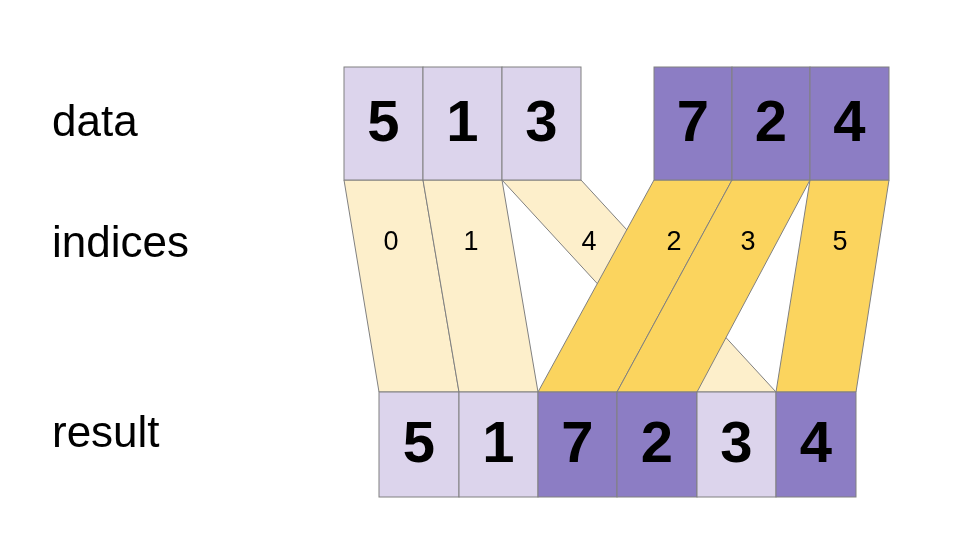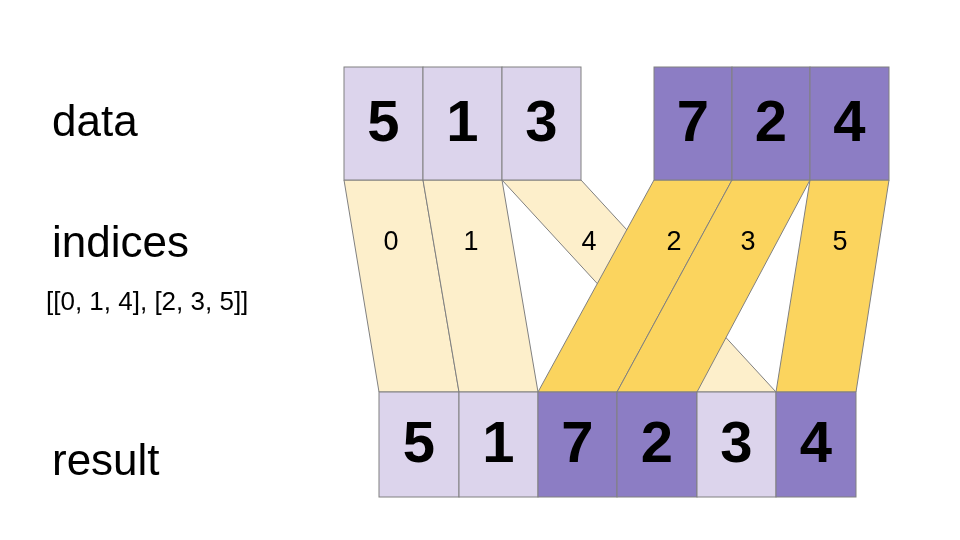--- a/index.html
+++ b/index.html
@@ -17,21 +17,21 @@
   .row-label{
     position:absolute;
     font-size:44px;
     color:#000000;
     line-height:1;
     white-space:nowrap;
     letter-spacing:0px;
   }
   #label-data{left:52px;top:99px;}
   #label-indices{left:52px;top:220px;}
-  #label-result{left:52px;top:438px;}
+  #label-result{left:52px;top:410px;}
 
   .sub-label{
     position:absolute;
     left:46px;top:288px;
     font-size:26px;
     color:#000000;
     white-space:nowrap;
     line-height:1;
   }
 
@@ -101,16 +101,15 @@
         <text x="674" y="243" class="idx-text">2</text>
         <text x="748" y="243" class="idx-text">3</text>
         <text x="840" y="243" class="idx-text">5</text>
       </g>
   </svg>
 
   <div class="row-label" id="label-indices">indices</div>
 
   <div class="row-label" id="label-data">data</div>
 
-  <div class="sub-label" id="label-indices-value">[[0, 1, 4], [2, 3, 5]]</div>
 
   <div class="row-label" id="label-result">result</div>
 </div>
 
 </body></html>

